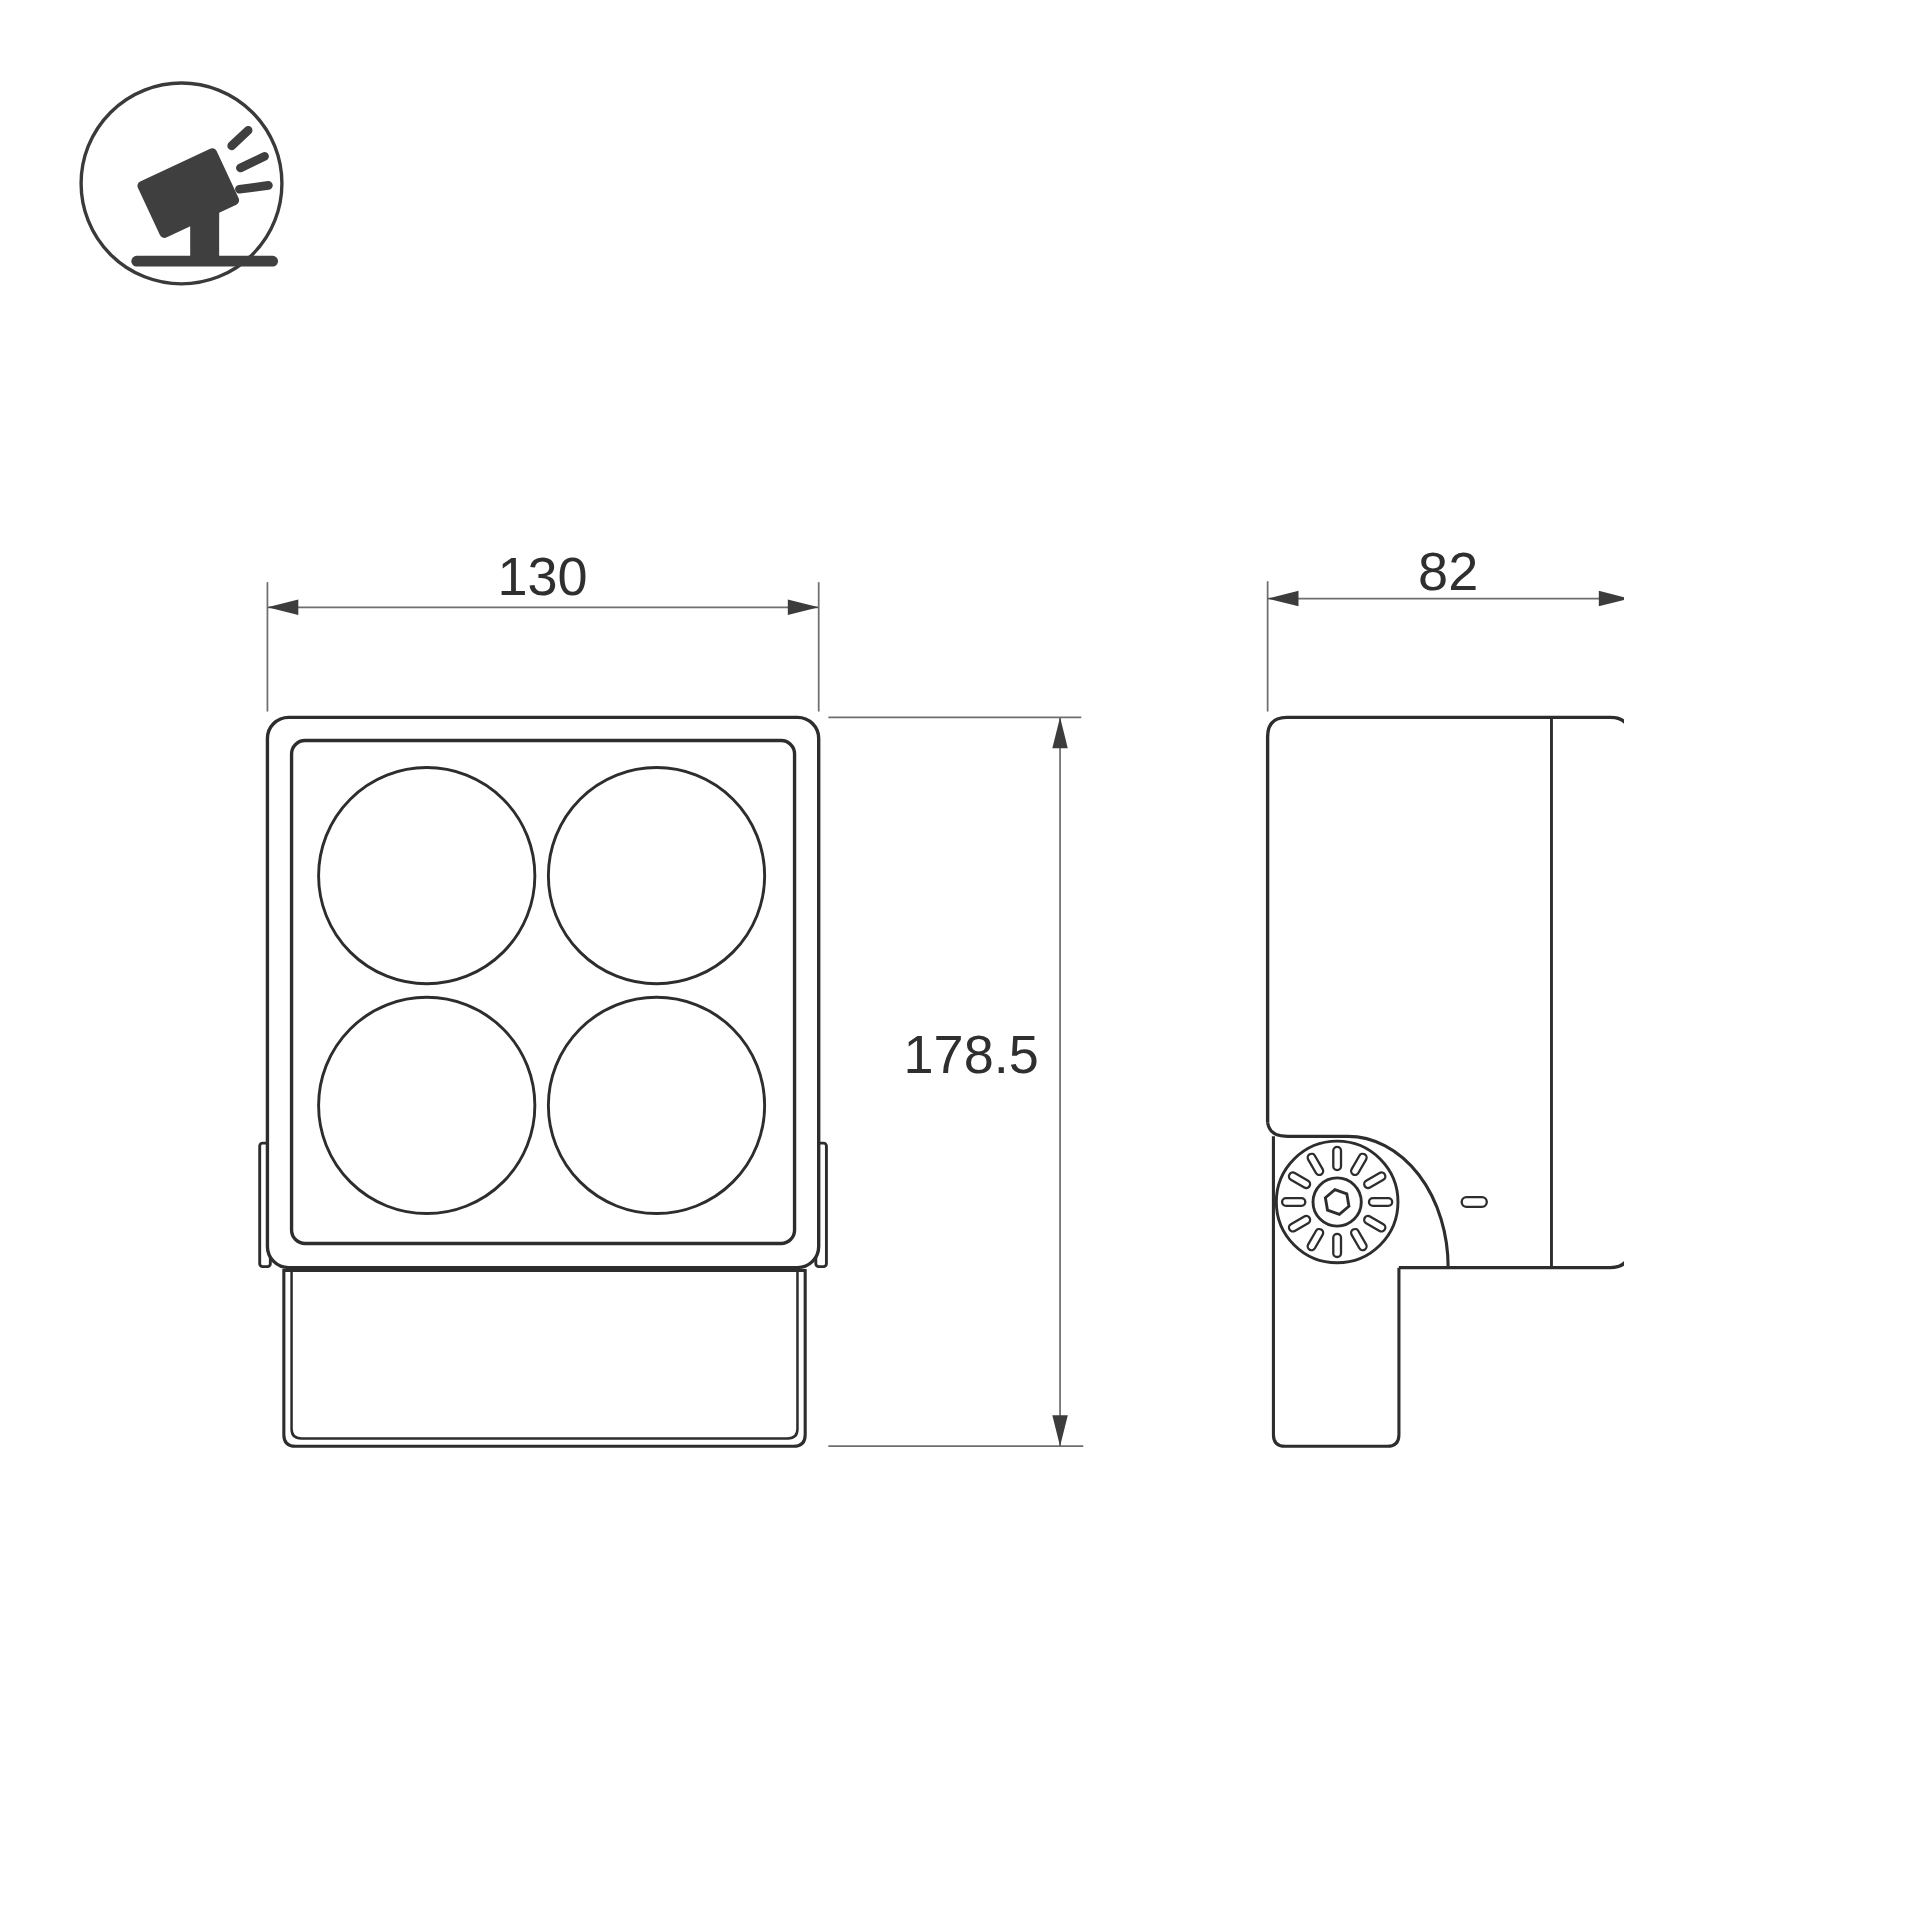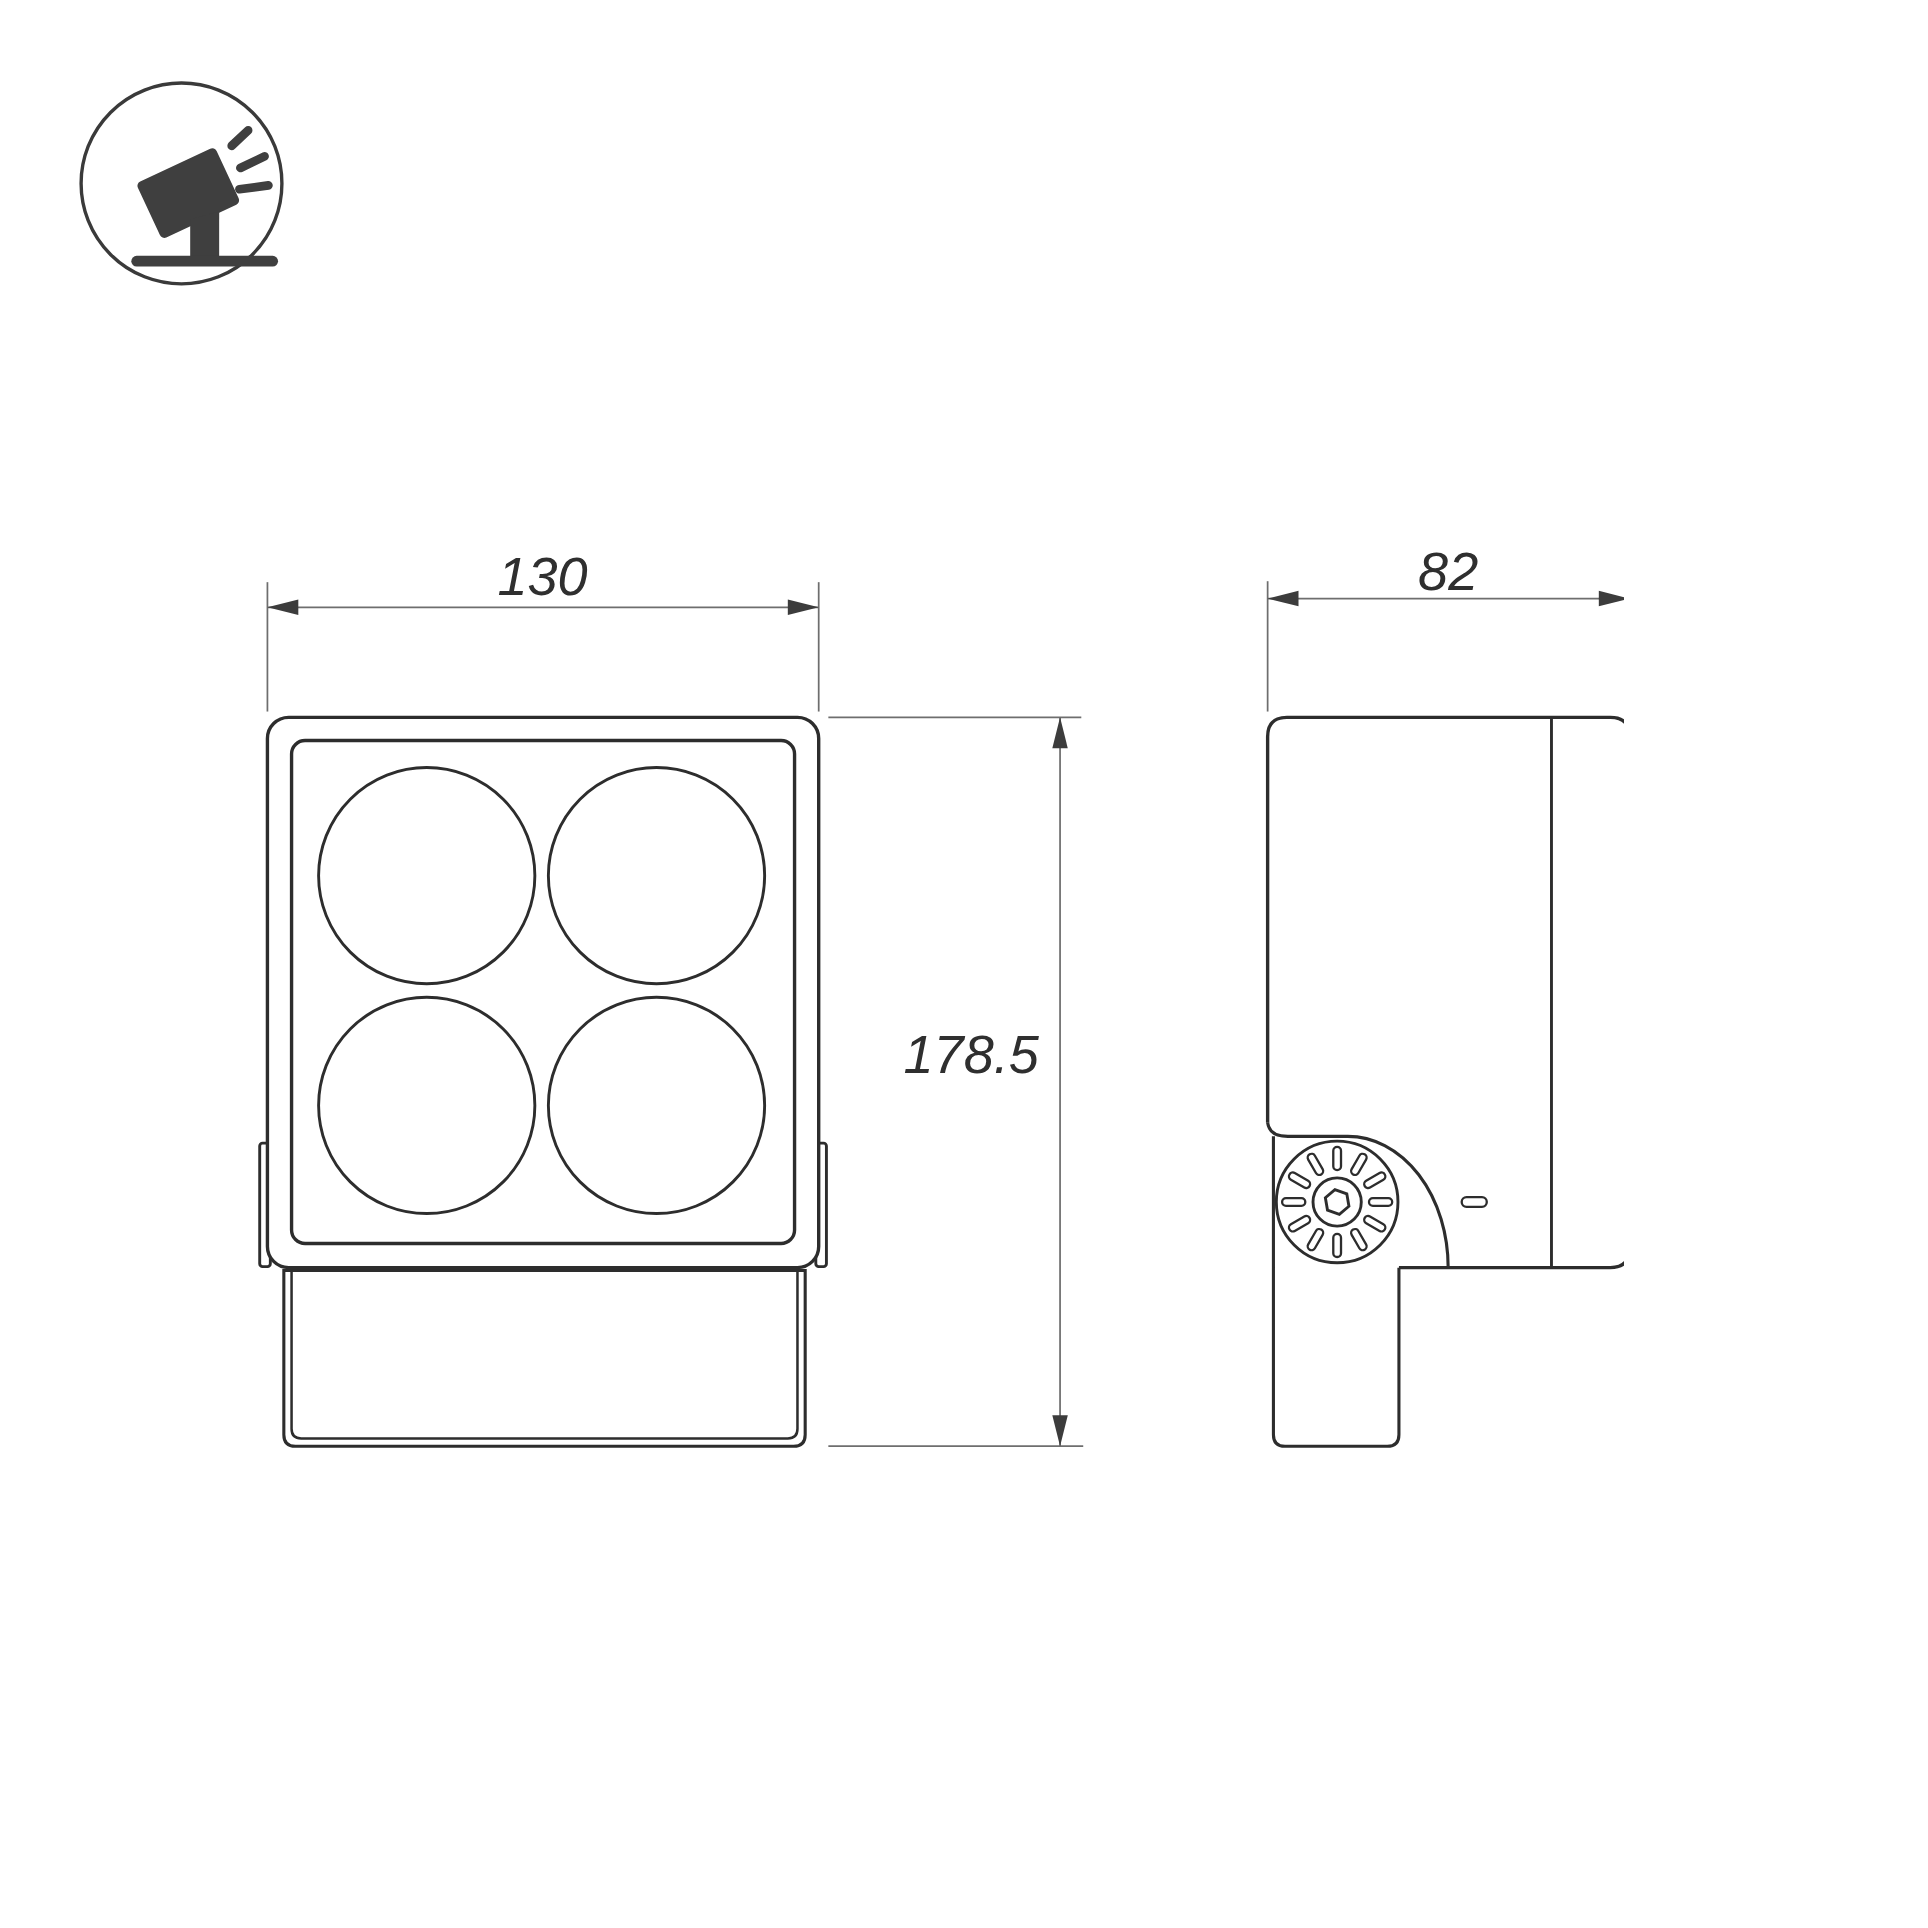--- a/index.html
+++ b/index.html
@@ -1,16 +1,16 @@
 <!DOCTYPE html>
 <html><head>
 <meta charset="utf-8">
 <style>
   html,body{margin:0;padding:0;background:#ffffff;}
-  .canvas{width:1624px;height:1928px;background:#ffffff;position:relative;overflow:hidden;font-style:italic;}
+  .canvas{width:1624px;height:1928px;background:#ffffff;position:relative;overflow:hidden;}
   svg{display:block;}
   .dim-text{font-family:"Liberation Sans", sans-serif;font-size:56px;fill:#2f2f2f;}
   .outline{stroke:#2d2d2d;stroke-width:3.5;fill:none;}
   .outline-thin{stroke:#2d2d2d;stroke-width:2.6;fill:none;}
   .white-fill{fill:#ffffff;}
   .dim-line{stroke:#6e6e6e;stroke-width:1.8;fill:none;}
   .arrow{fill:#3c3c3c;stroke:none;}
   .icon-fill{fill:#3f3f3f;stroke:none;}
   .icon-stroke{stroke:#3f3f3f;stroke-width:9;stroke-linecap:round;fill:none;}
 </style>

